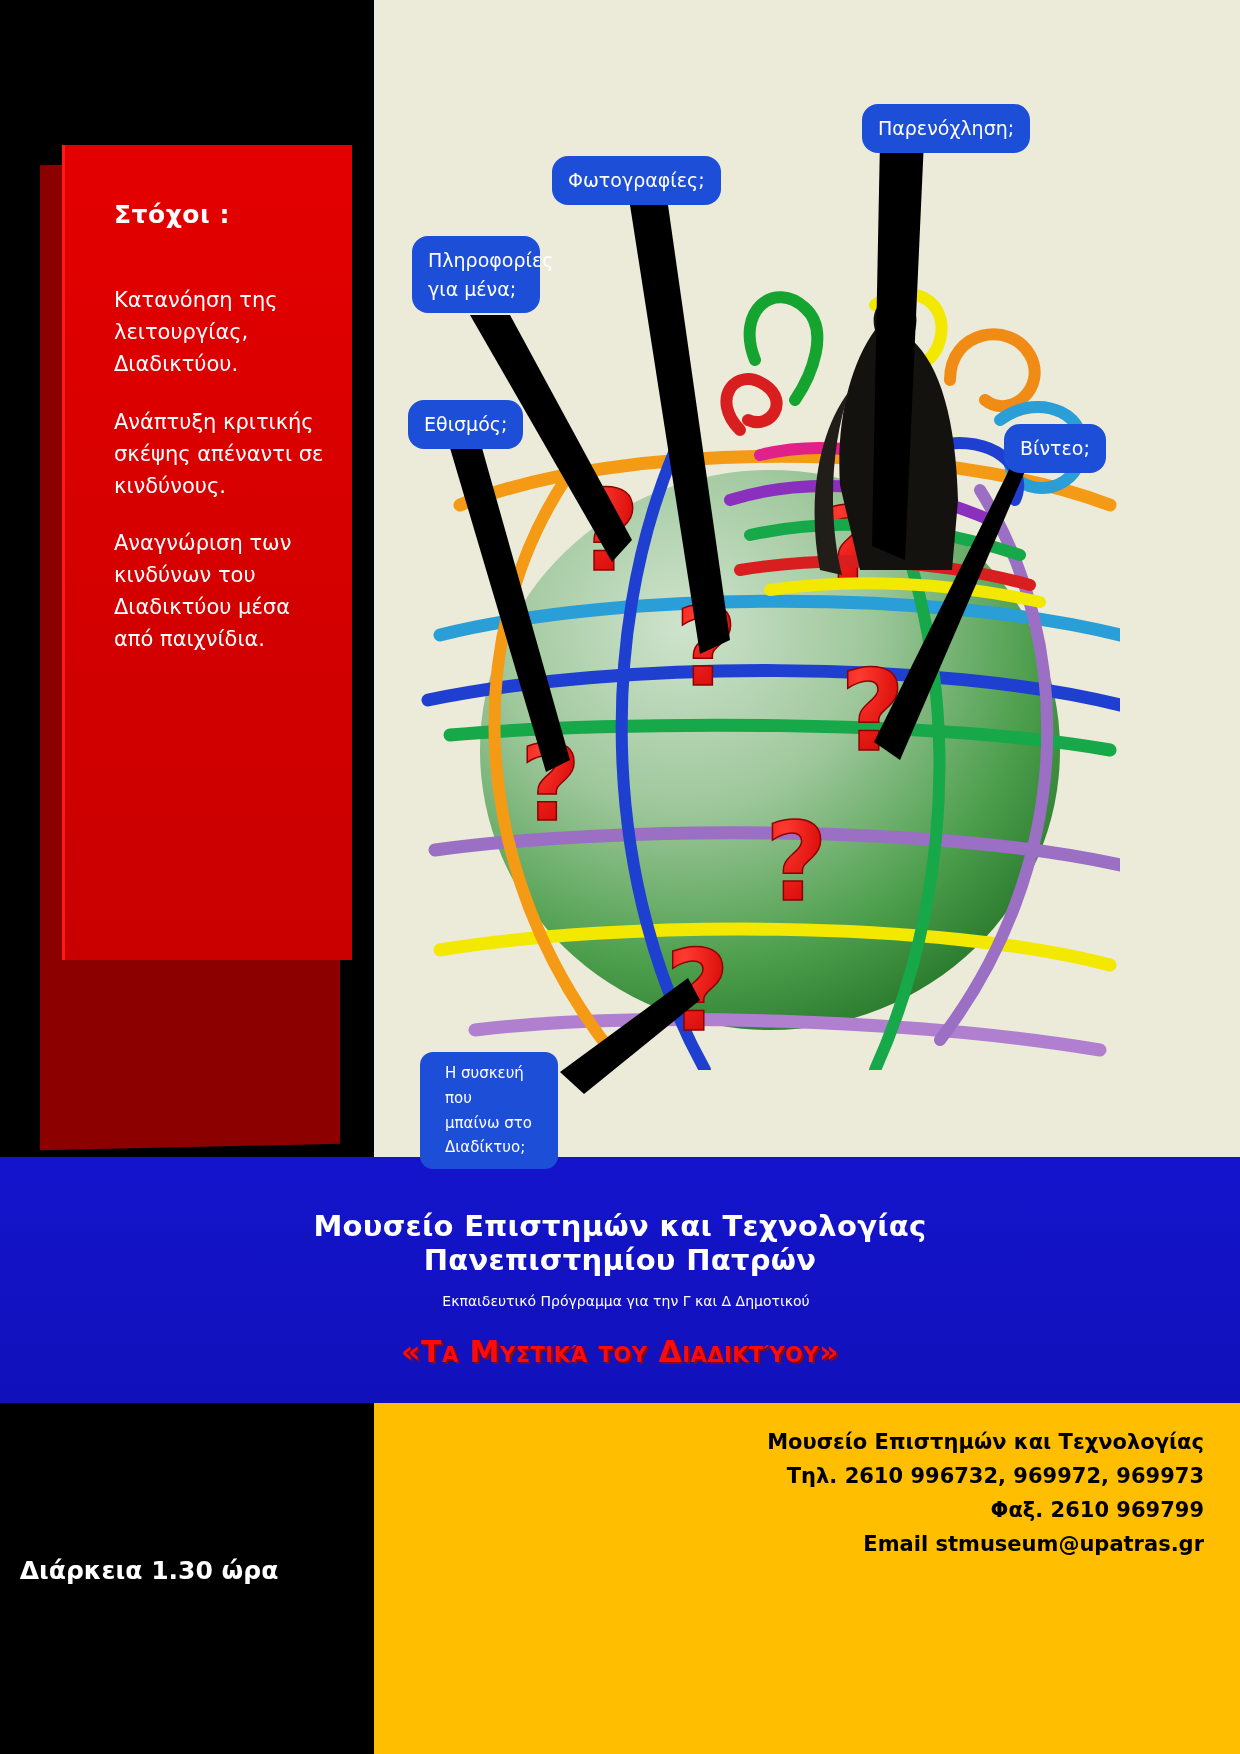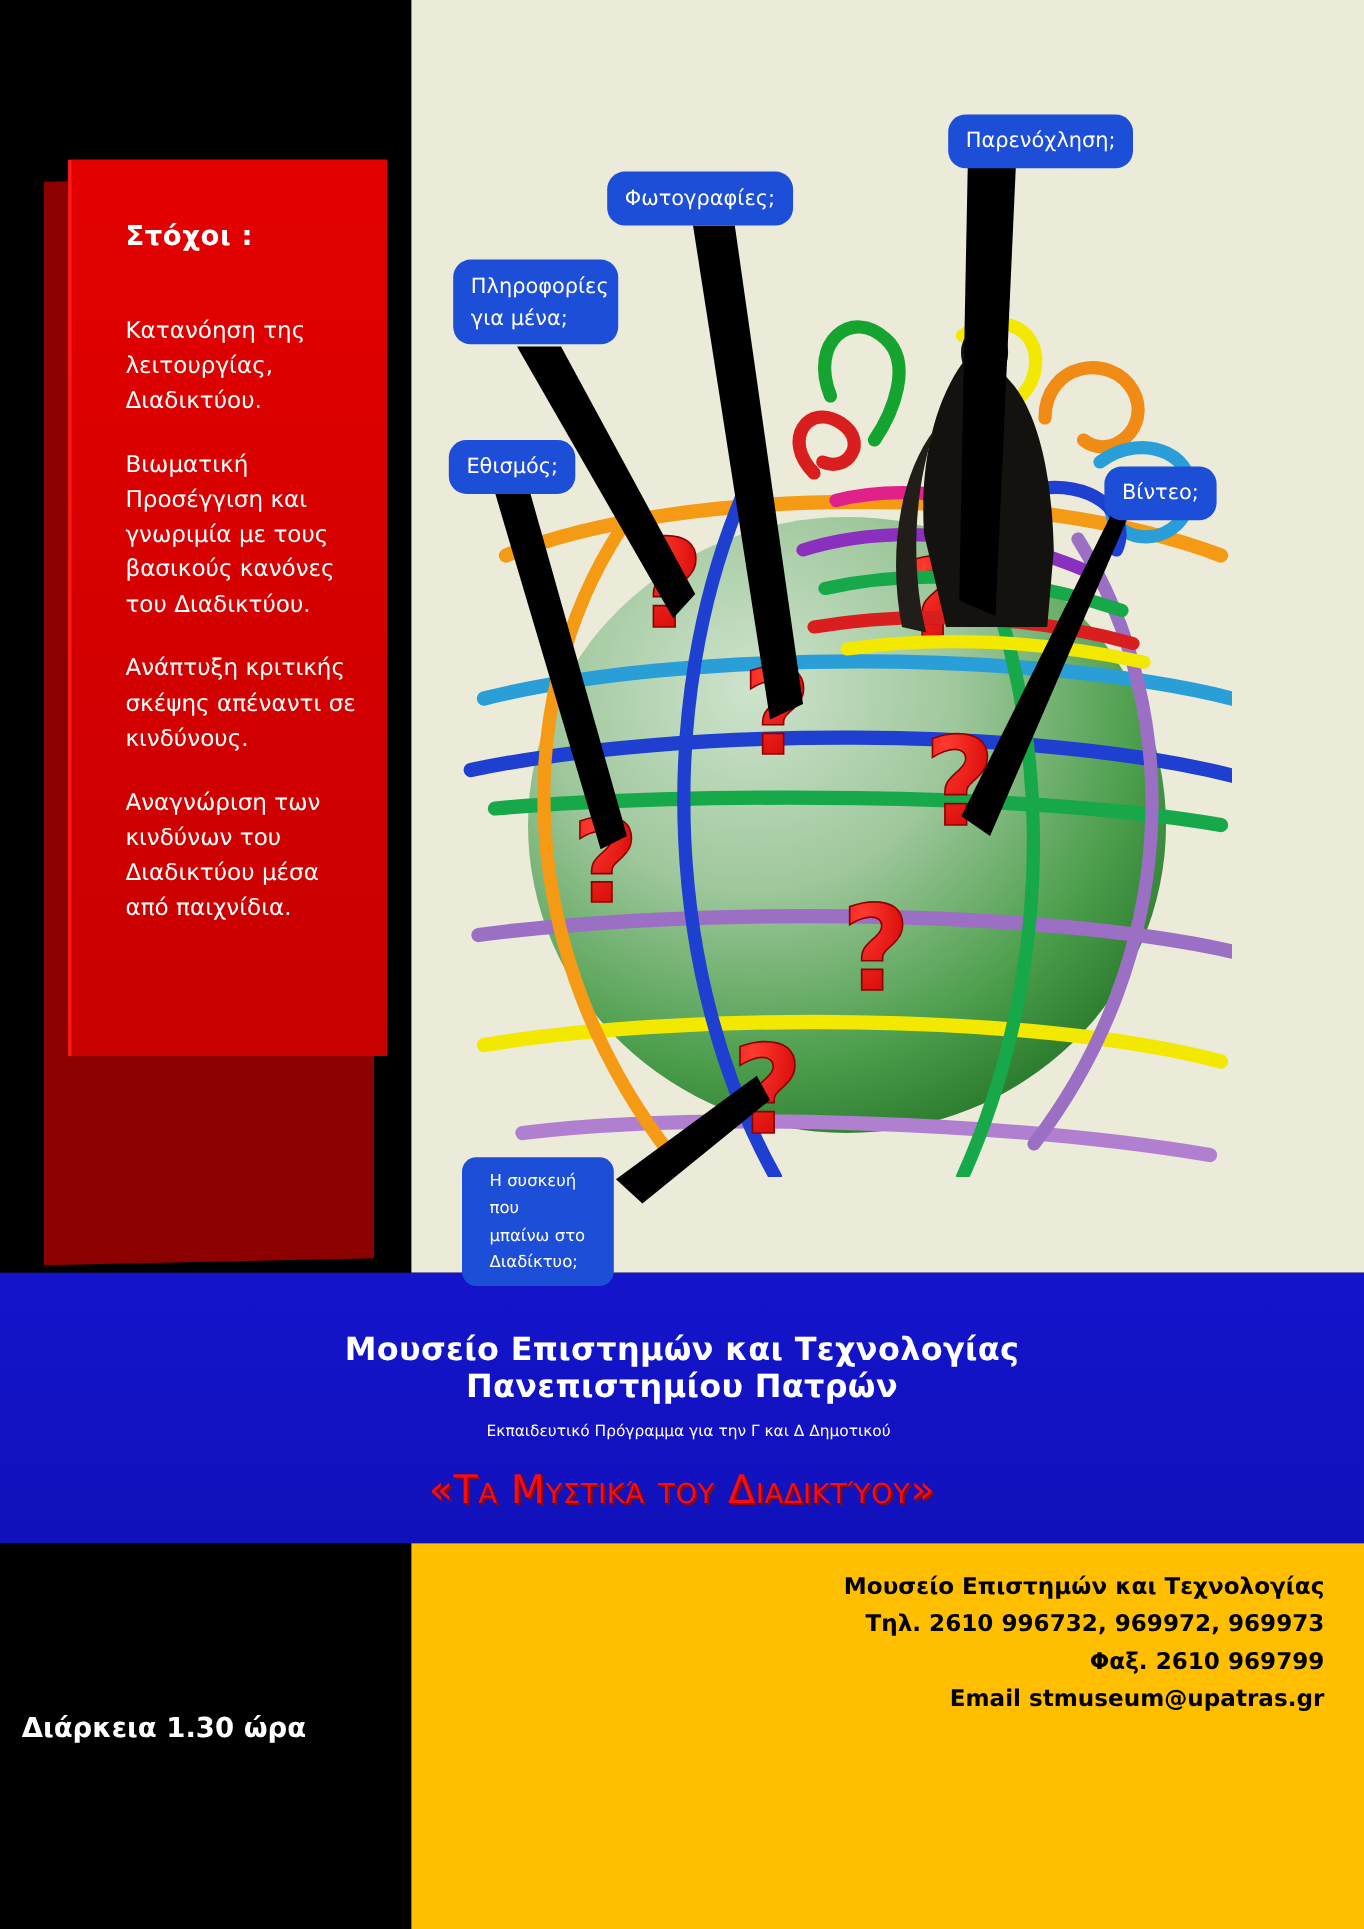--- a/index.html
+++ b/index.html
@@ -93,21 +93,21 @@
     text-align: center;
     color: #ffffff;
   }
   .org-line1 {
     font-size: 29px; font-weight: bold;
     padding-top: 52px; letter-spacing:.3px;
   }
   .org-line2 { font-size: 29px; font-weight: bold; letter-spacing:.3px; }
   .program-line { font-size: 14px; padding-top: 16px; padding-left: 12px; }
   .prog-title {
-    font-size: 36px; font-weight: normal;
+    font-size: 30px; font-weight: bold;
     color: #fb0b0b;
     padding-top: 25px;
     letter-spacing: .5px;
     text-shadow: 2px 2px 0 #8a0b0b;
     font-variant: small-caps;
   }
 
   
   .yellow-box {
     position: absolute;
@@ -140,21 +140,20 @@
 
 <div id="poster">
 
   <div class="art-panel"></div>
 
   <div class="red-shadow"></div>
   <div class="red-card">
     <div class="inner">
       <div class="obj-title">Στόχοι :</div>
       <div class="obj-para">Κατανόηση της λειτουργίας, Διαδικτύου.</div>
-      <div class="obj-para">Βιωματική Προσέγγιση και γνωριμία με τους βασικούς κανόνες του Διαδικτύου.</div>
       <div class="obj-para">Ανάπτυξη κριτικής σκέψης απέναντι σε κινδύνους.</div>
       <div class="obj-para">Αναγνώριση των  κινδύνων του Διαδικτύου μέσα από παιχνίδια.</div>
     </div>
   </div>
 
   <div class="globe-wrap">
     <svg class="globe-svg" viewBox="0 0 700 650" preserveAspectRatio="none">
       <defs>
         <radialGradient id="gsphere" cx="35%" cy="28%" r="78%">
           <stop offset="0%" stop-color="#cfe3cd"></stop>
@@ -236,21 +235,21 @@
       <polygon points="1010,468 1032,455 900,760 874,742"></polygon>
 
       <polygon points="560,1072 584,1094 700,1000 688,978"></polygon>
     </g>
   </svg>
 
   <div class="bubble" style="left:862px; top:104px;">Παρενόχληση;</div>
 
   <div class="bubble" style="left:552px; top:156px;">Φωτογραφίες;</div>
 
-  <div class="bubble" style="left:412px; top:236px; width:150px;">Πληροφορίες
+  <div class="bubble" style="left:412px; top:236px; width:128px;">Πληροφορίες
 για μένα;</div>
 
   <div class="bubble" style="left:408px; top:400px;">Εθισμός;</div>
 
   <div class="bubble" style="left:1004px; top:424px;">Βίντεο;</div>
 
   <div class="bubble small" style="left:420px; top:1052px; width:138px;">Η συσκευή που
 μπαίνω  στο
 Διαδίκτυο;</div>
 

